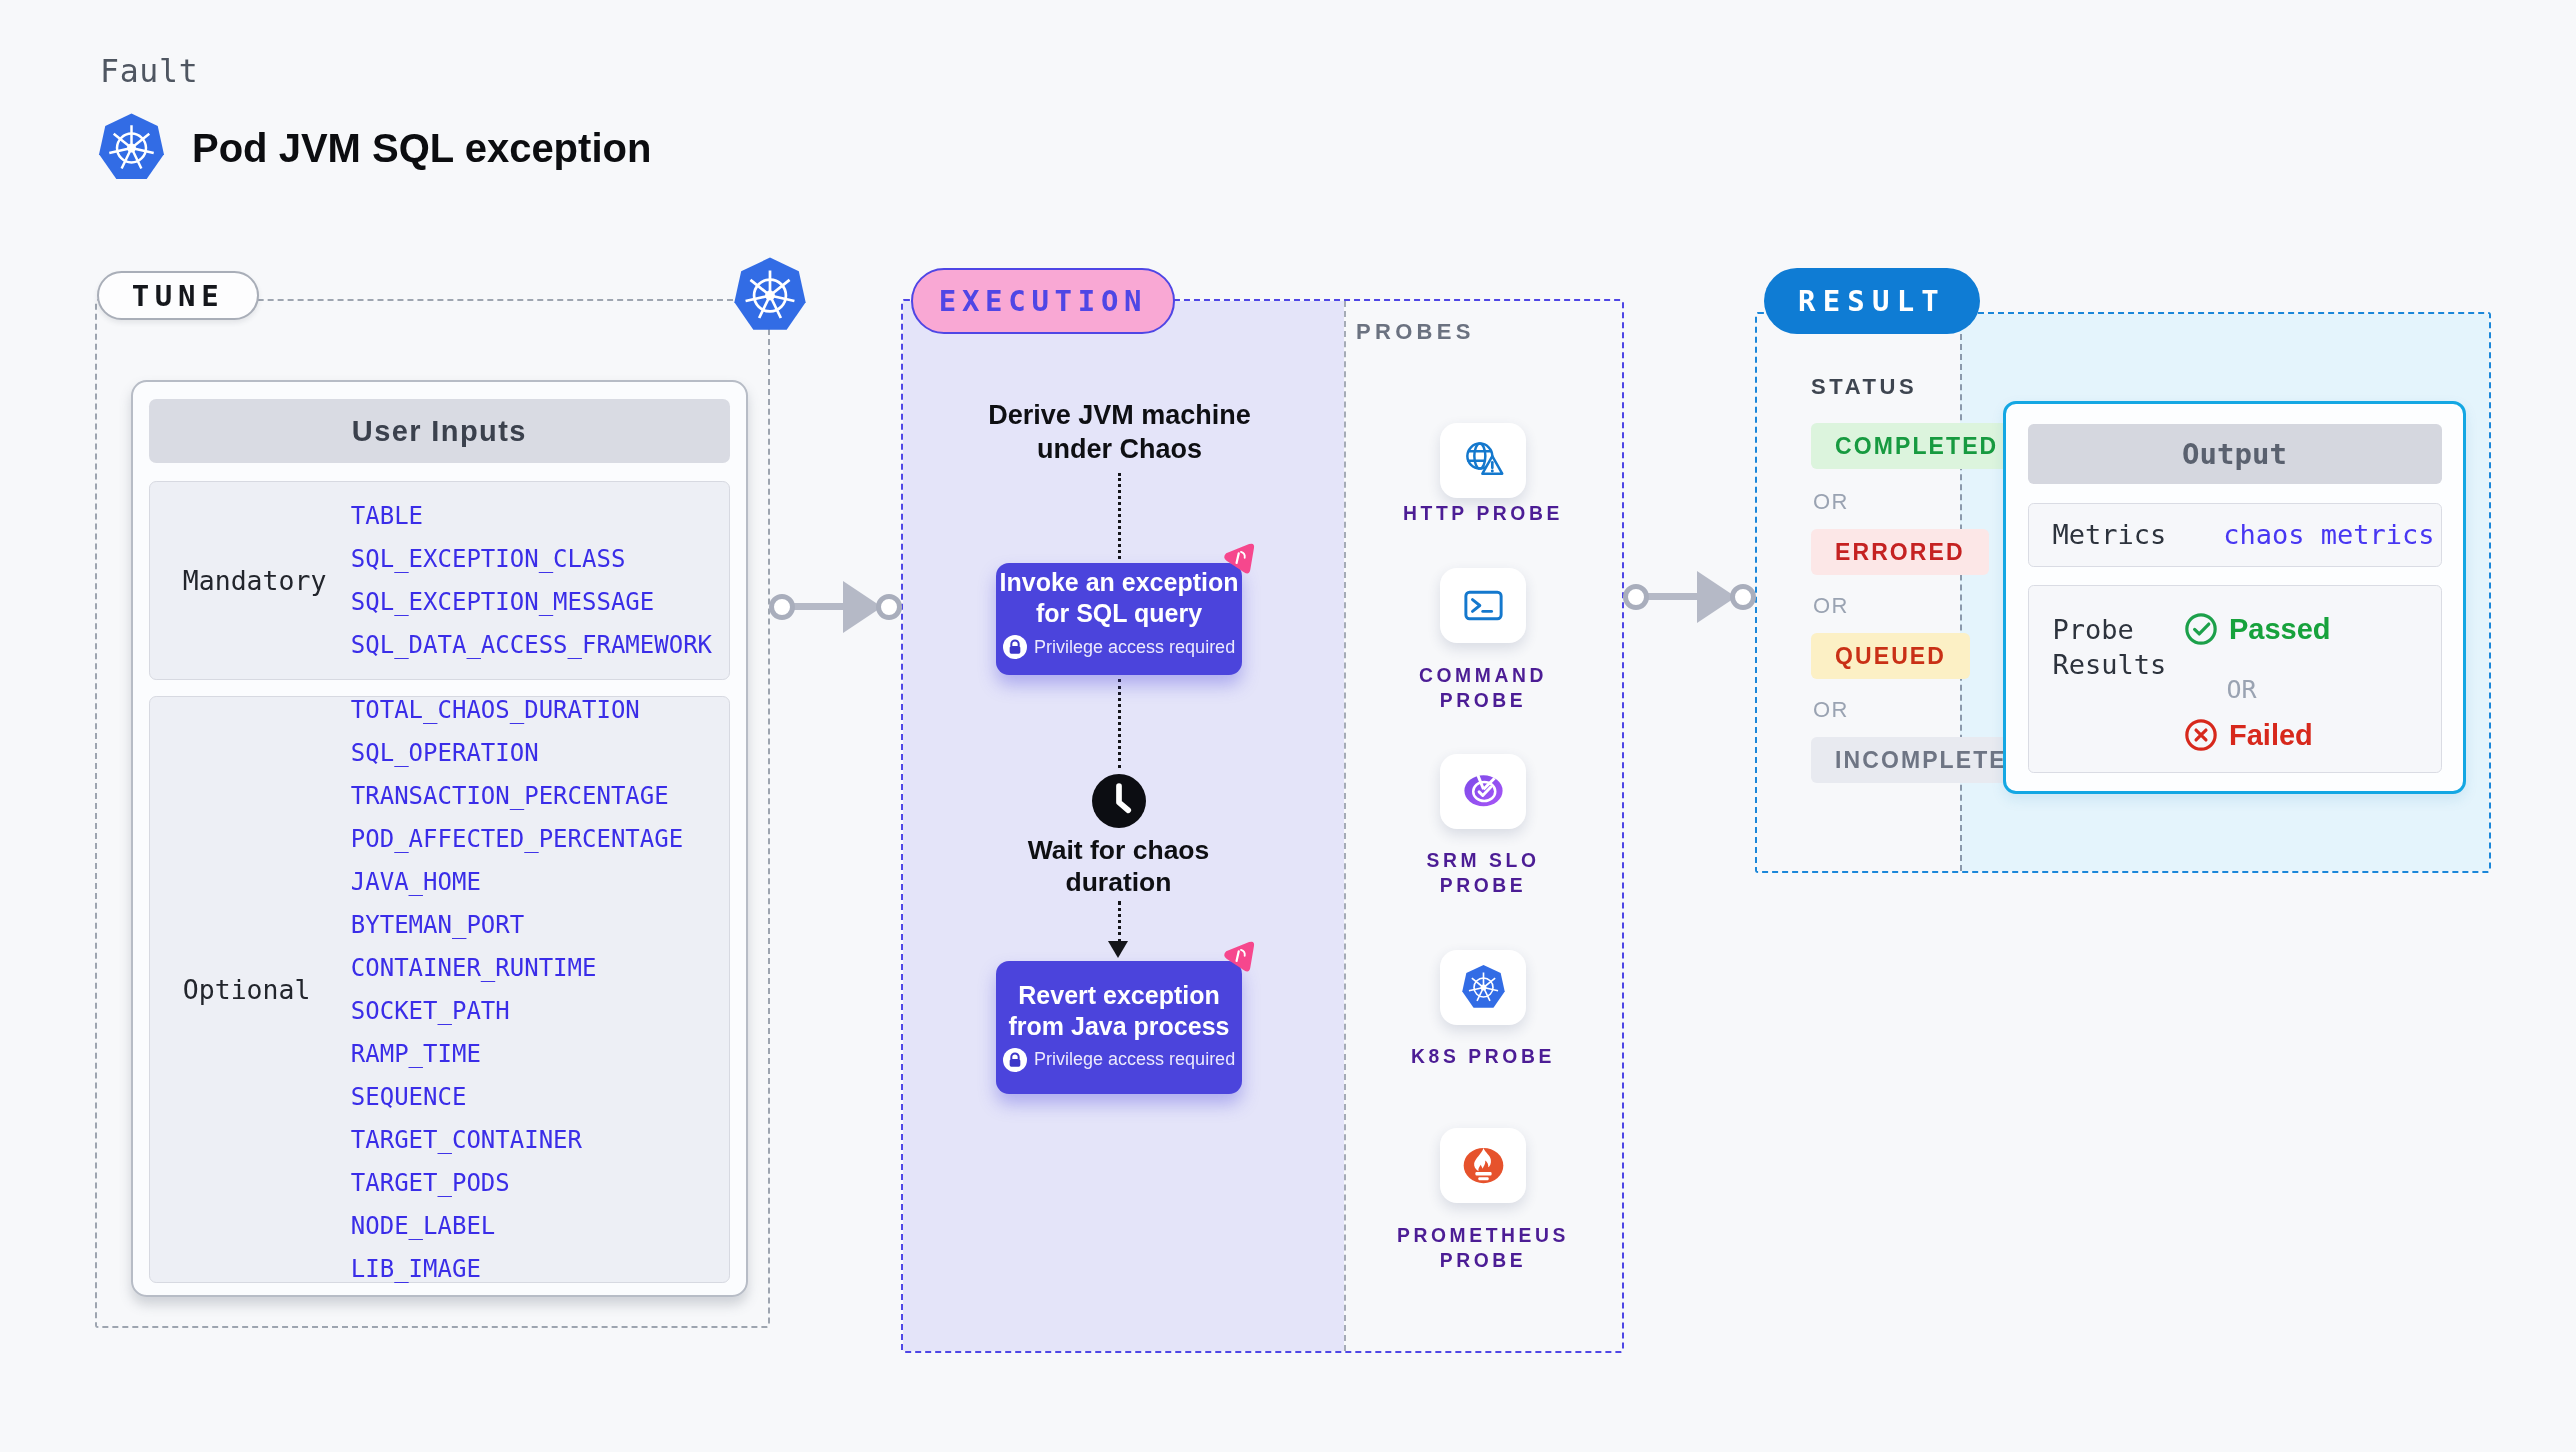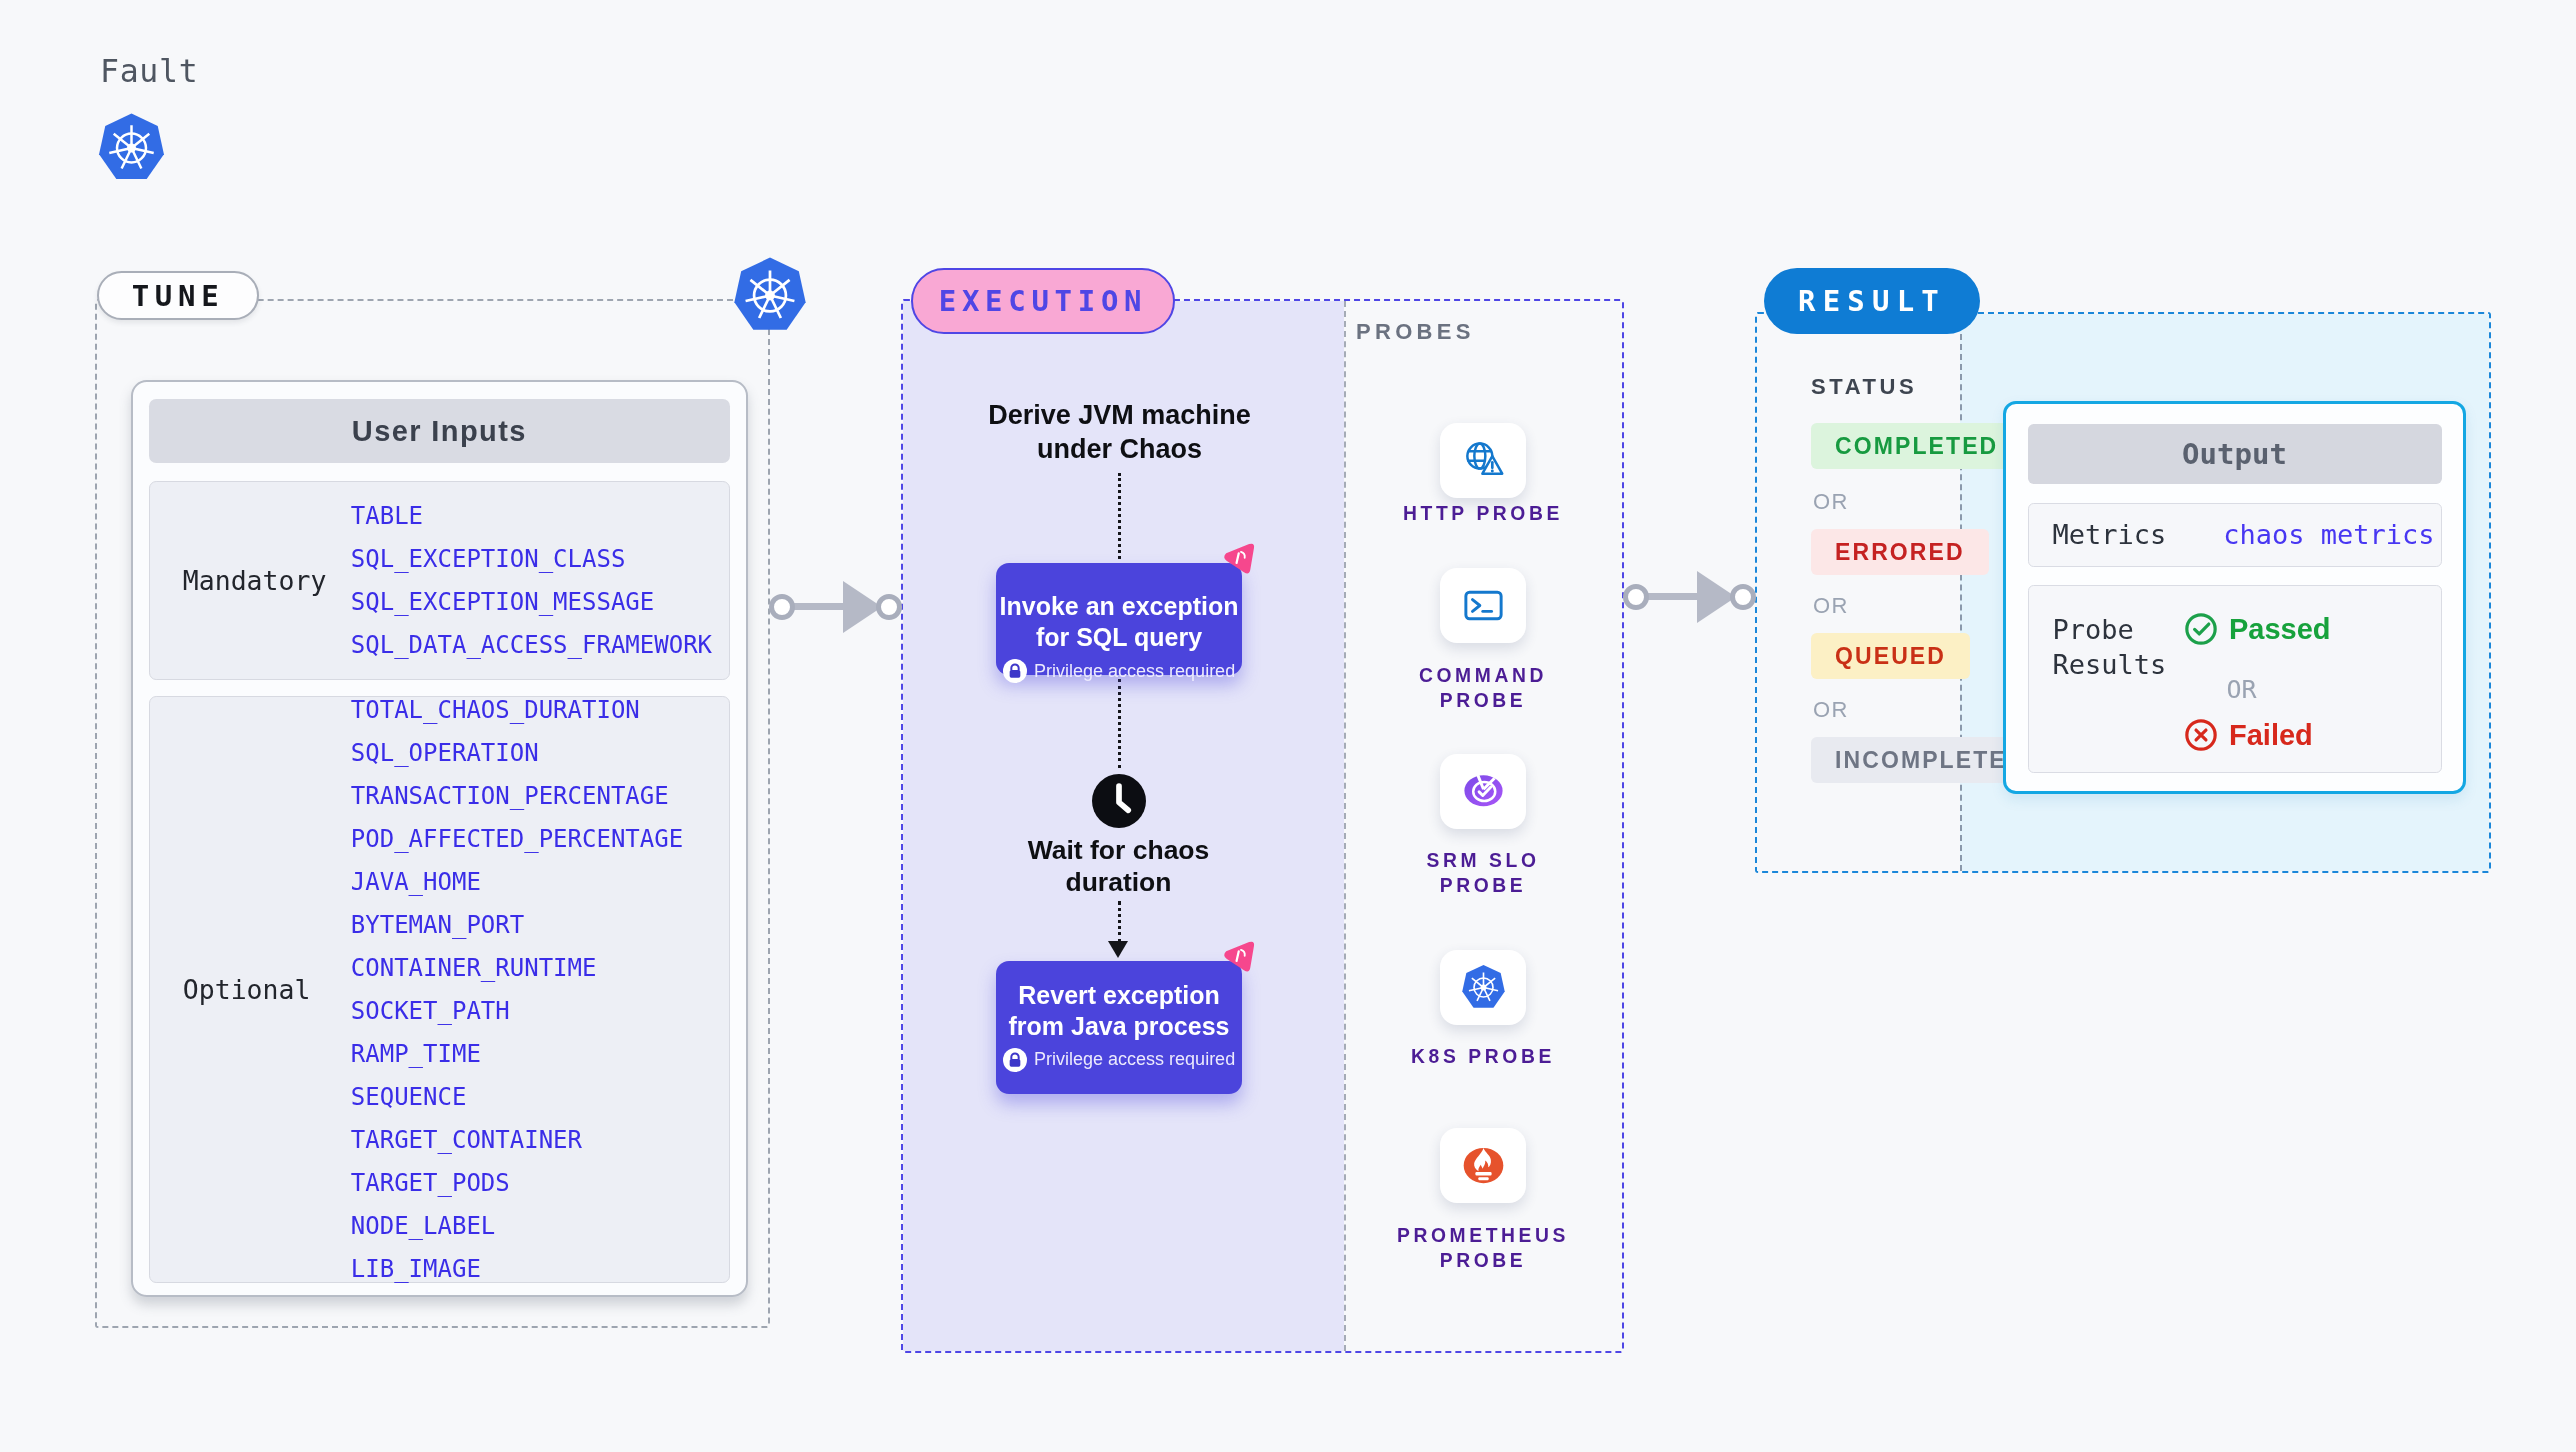--- a/index.html
+++ b/index.html
@@ -60,21 +60,21 @@
   .derive-text { left:976px; top:398px; width:287px; font-size:27px; line-height:34px; }
   .wait-text { left:1011px; top:834px; width:215px; font-size:26.5px; line-height:32px; }
   .dotline { position:absolute; width:0; border-left:3.6px dotted #14151a; }
   .dl1 { left:1118px; top:473px; height:86px; }
   .dl2 { left:1118px; top:679px; height:89px; }
   .dl3 { left:1118px; top:901px; height:42px; }
   .v-head { position:absolute; left:1108px; top:941px; width:0; height:0;
             border-top:17px solid #14151a; border-left:10.7px solid transparent; border-right:10.7px solid transparent; }
   .step-box { position:absolute; left:996px; width:246px; background:#4b44dc; border-radius:13px;
               color:#fff; text-align:center; box-shadow:0 10px 17px rgba(75,68,220,.35); z-index:3; }
-  .sb1 { top:563px; height:112px; padding-top:28px; }
+  .sb1 { top:563px; height:112px; padding-top:4px; }
   .sb2 { top:961px; height:133px; padding-top:18.6px; }
   .sb-line { display:block; font-size:25px; font-weight:700; line-height:31px; }
   .sb-note { margin-top:6.4px; display:flex; align-items:center; justify-content:center; gap:7.2px; }
   .sb-note svg { width:24px; height:24px; }
   .sb-note span { font-size:18px; color:#eceafd; }
   .litmus { position:absolute; right:-15.8px; top:-23px; width:37px; height:37px; }
   .clock { left:1092px; top:774px; width:54px; height:54px; }
 
   
   .probes-title { left:1356px; top:319px; font-size:22px; font-weight:700; color:#6b7280; letter-spacing:4.3px; }
@@ -186,20 +186,21 @@
       <path d="M17 17 l14 14 M31 17 l-14 14" stroke="#D7281C" stroke-width="4.5" stroke-linecap="round"></path>
     </symbol>
   </defs>
 </svg>
 
 <div class="abs kicker">Fault</div>
 <div class="abs title-row">
   <svg class="title-k8s" viewBox="0 0 96 100" width="69" height="72">
       <use href="#sym-k8s"></use>
     </svg>
+  <h1 class="page-title">Pod JVM SQL exception</h1>
 </div>
 
 <div class="abs tune-box"></div>
 <div class="pill pill-tune">TUNE</div>
 <svg class="abs k8s-corner" viewBox="0 0 106 110" width="76" height="79">
     <use href="#sym-k8s"></use>
   </svg>
 
 <div class="abs ui-card">
   <div class="ui-header">User Inputs</div>

